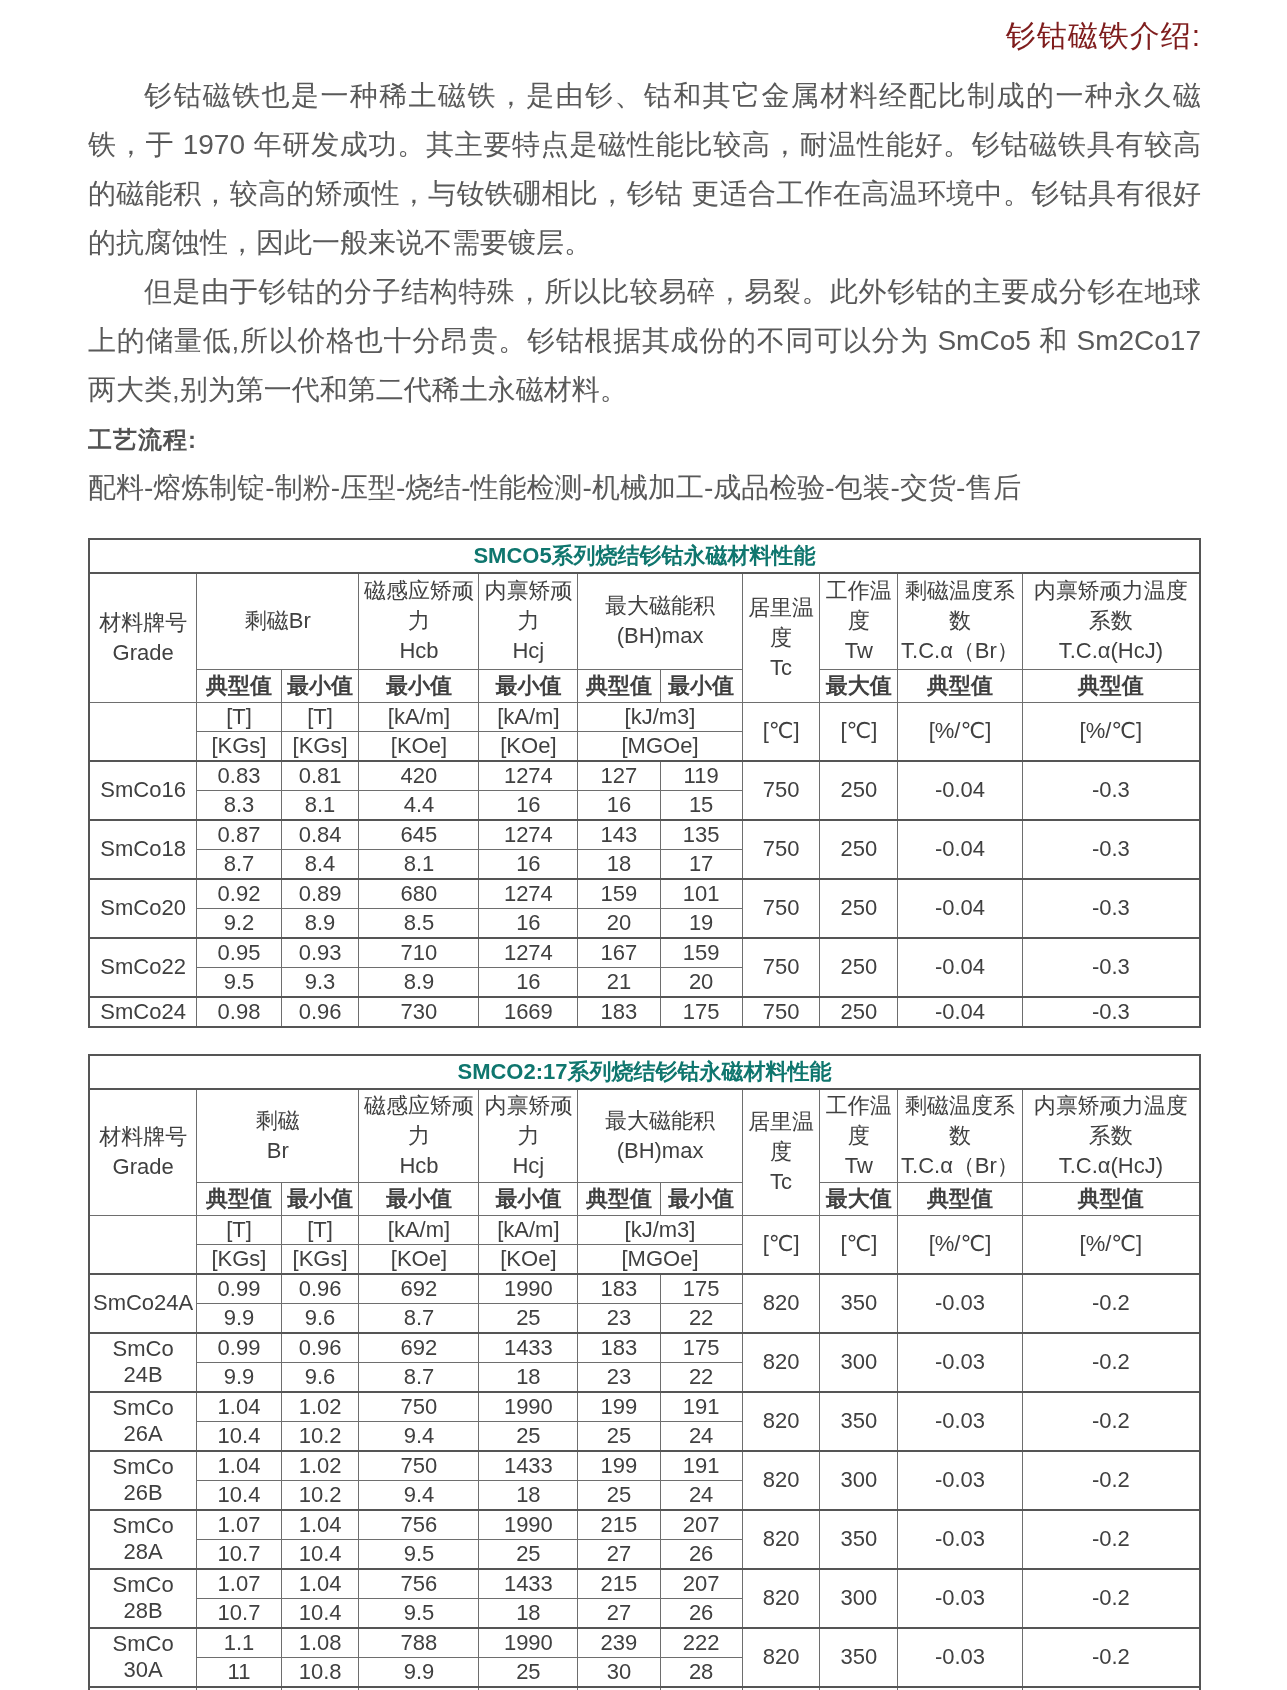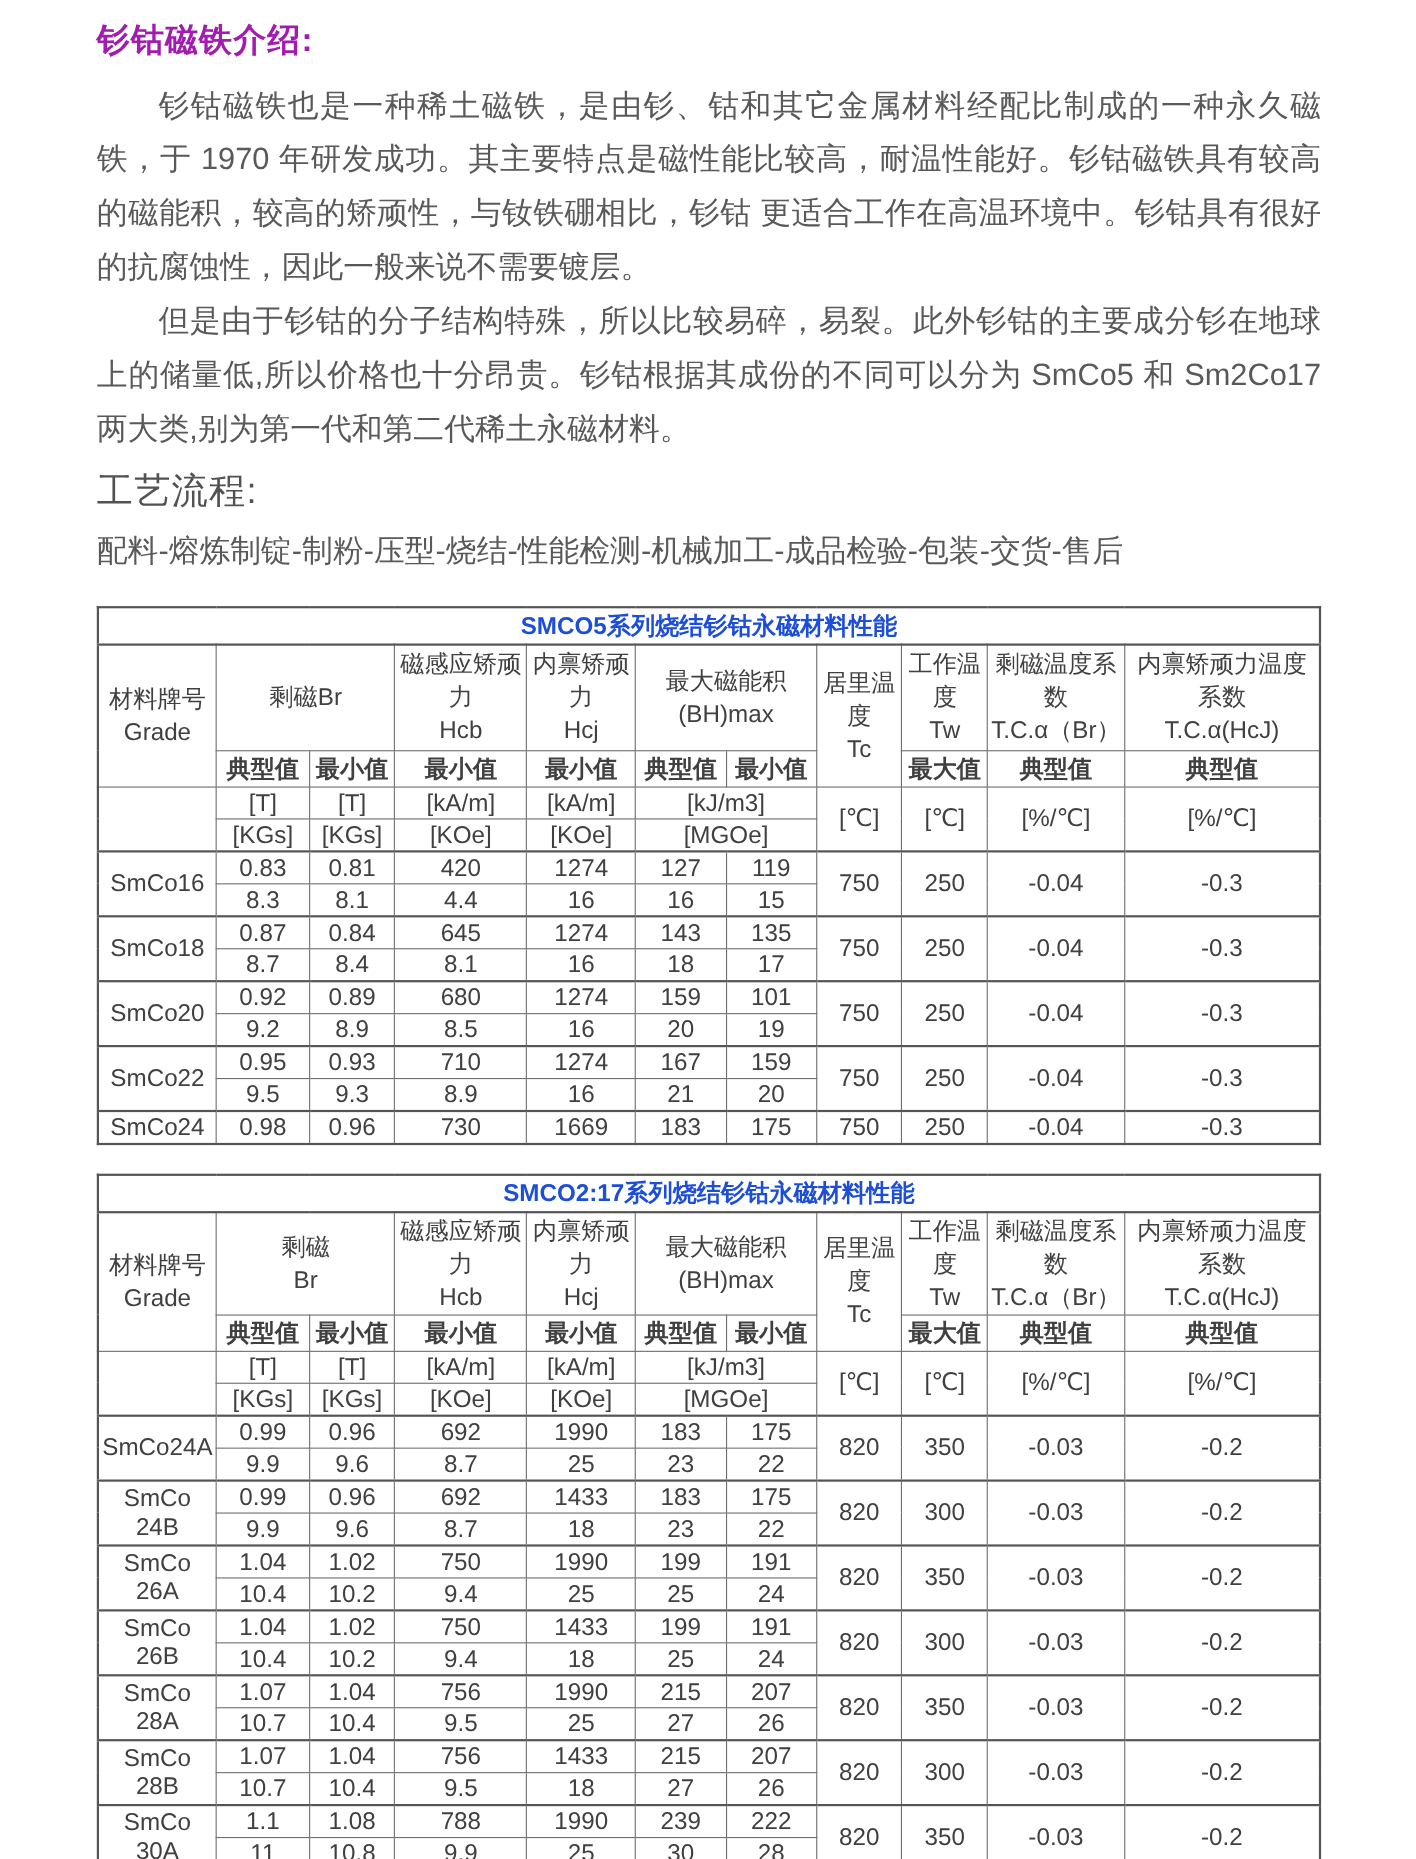--- a/index.html
+++ b/index.html
@@ -7,35 +7,36 @@
   body {
     width: 1287px;
     min-height: 1690px;
     margin: 0 auto;
     font-family: "Liberation Sans", "DejaVu Sans", sans-serif;
     color: #595959;
     padding: 16px 86px 10px 88px;
   }
   .doc-heading {
     font-size: 30px;
-    font-weight: bold;
-    color: #a21caf;
+    font-weight: normal;
+    color: #7f1d1d;
     margin-bottom: 14px;
     letter-spacing: 1px;
+    text-align: right;
   }
   .doc-para {
     font-size: 28px;
     line-height: 49px;
     text-align: justify;
     text-indent: 2em;
     color: #595959;
   }
   .process-heading {
-    font-size: 33px;
-    font-weight: normal;
+    font-size: 24px;
+    font-weight: bold;
     color: #525252;
     margin-top: 10px;
     margin-bottom: 10px;
     letter-spacing: 1px;
   }
   .process-line {
     font-size: 28px;
     line-height: 44px;
     color: #595959;
     margin-bottom: 28px;
@@ -54,21 +55,21 @@
     border: 1px solid #6e6e6e;
     text-align: center;
     vertical-align: middle;
     padding: 1px 2px;
     overflow: hidden;
   }
   td.table-title-cell {
     font-size: 26px;
     font-weight: bold;
     height: 44px;
-    color: #1d4ed8;
+    color: #0f766e;
     border-bottom: 2px solid #555555 !important;
   }
   td.big-head { line-height: 30px; font-size: 22px; }
   .t1 td.big-head { height: 96px; }
   .t2 td.big-head { height: 92px; }
   td.sub-head { height: 33px; font-weight: bold; }
   td.unit-cell { height: 30px; }
   tbody tr.grp td { border-top: 2px solid #555555; }
   .t1 tbody td { height: 28px; font-size: 22px; }
   .t2 tbody td { height: 24px; font-size: 22px; }

